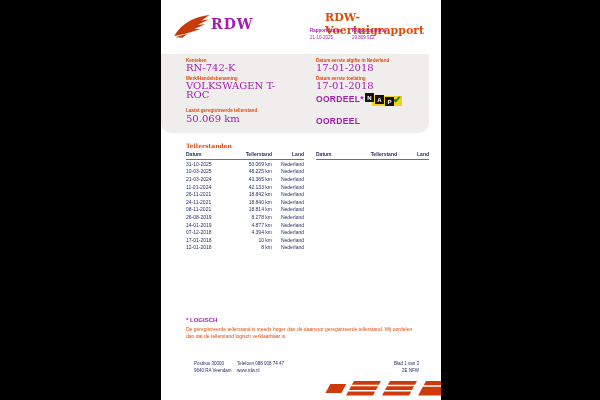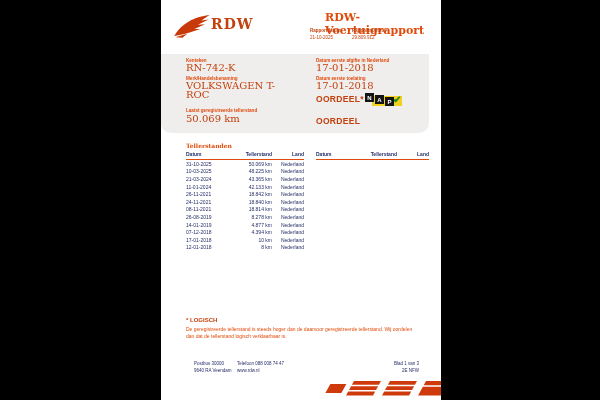--- a/index.html
+++ b/index.html
@@ -1,21 +1,21 @@
 <!DOCTYPE html>
 <html><head>
 <meta charset="utf-8">
 <style>
   html,body{margin:0;padding:0;}
   body{width:600px;height:400px;background:#000;position:relative;overflow:hidden;
        font-family:"Liberation Sans",sans-serif;}
   .page{position:absolute;left:161px;top:0;width:280px;height:400px;background:#fff;overflow:hidden;}
   .serif{font-family:"DejaVu Serif","Liberation Serif",serif;}
   .abs{position:absolute;}
-  .navy{color:#c2410c;}
+  .navy{color:#a21caf;}
   .orange{color:#e04b0c;}
   .graypanel{position:absolute;left:0;top:54px;width:268px;height:79px;background:#f0eded;
              border-radius:0 0 10px 10px;}
   .logo-rdw-text{font-size:14px;font-weight:bold;letter-spacing:1px;}
   .doc-title{font-size:11px;font-weight:bold;}
   .meta-label{font-size:4.5px;font-weight:bold;}
   .meta-value{font-size:4.5px;}
   .fld-label{font-size:4.6px;font-weight:bold;line-height:5px;}
   .fld-value{font-size:10px;line-height:9px;}
   .oordeel{font-size:8.5px;font-weight:bold;letter-spacing:.3px;}

